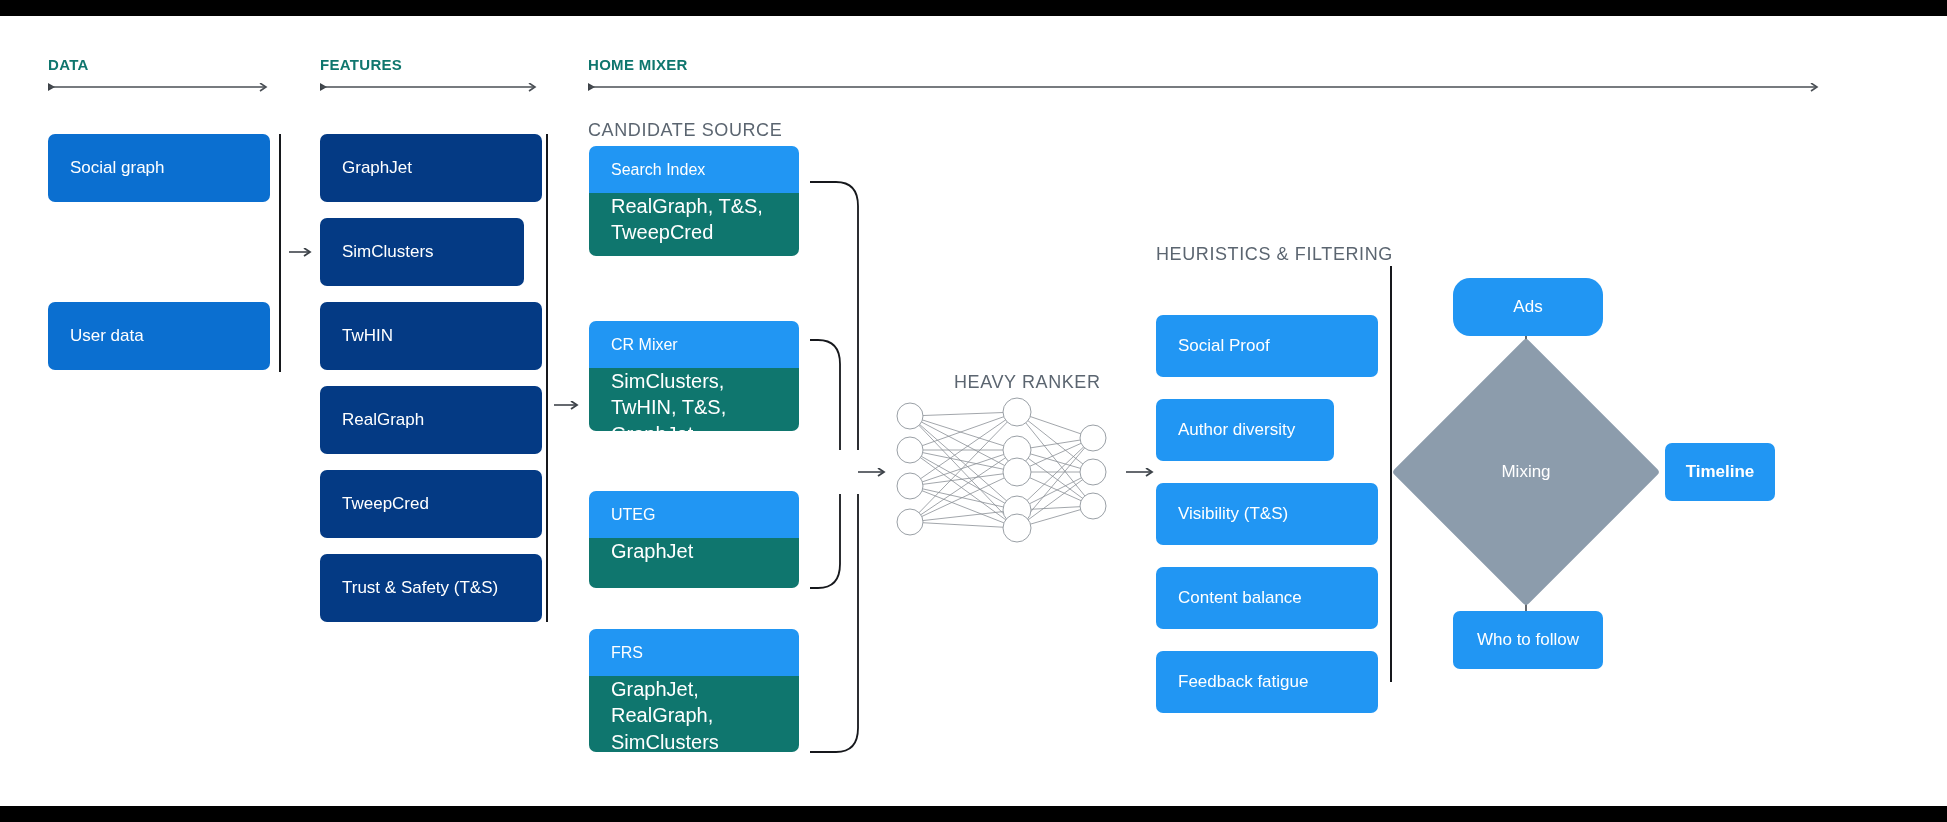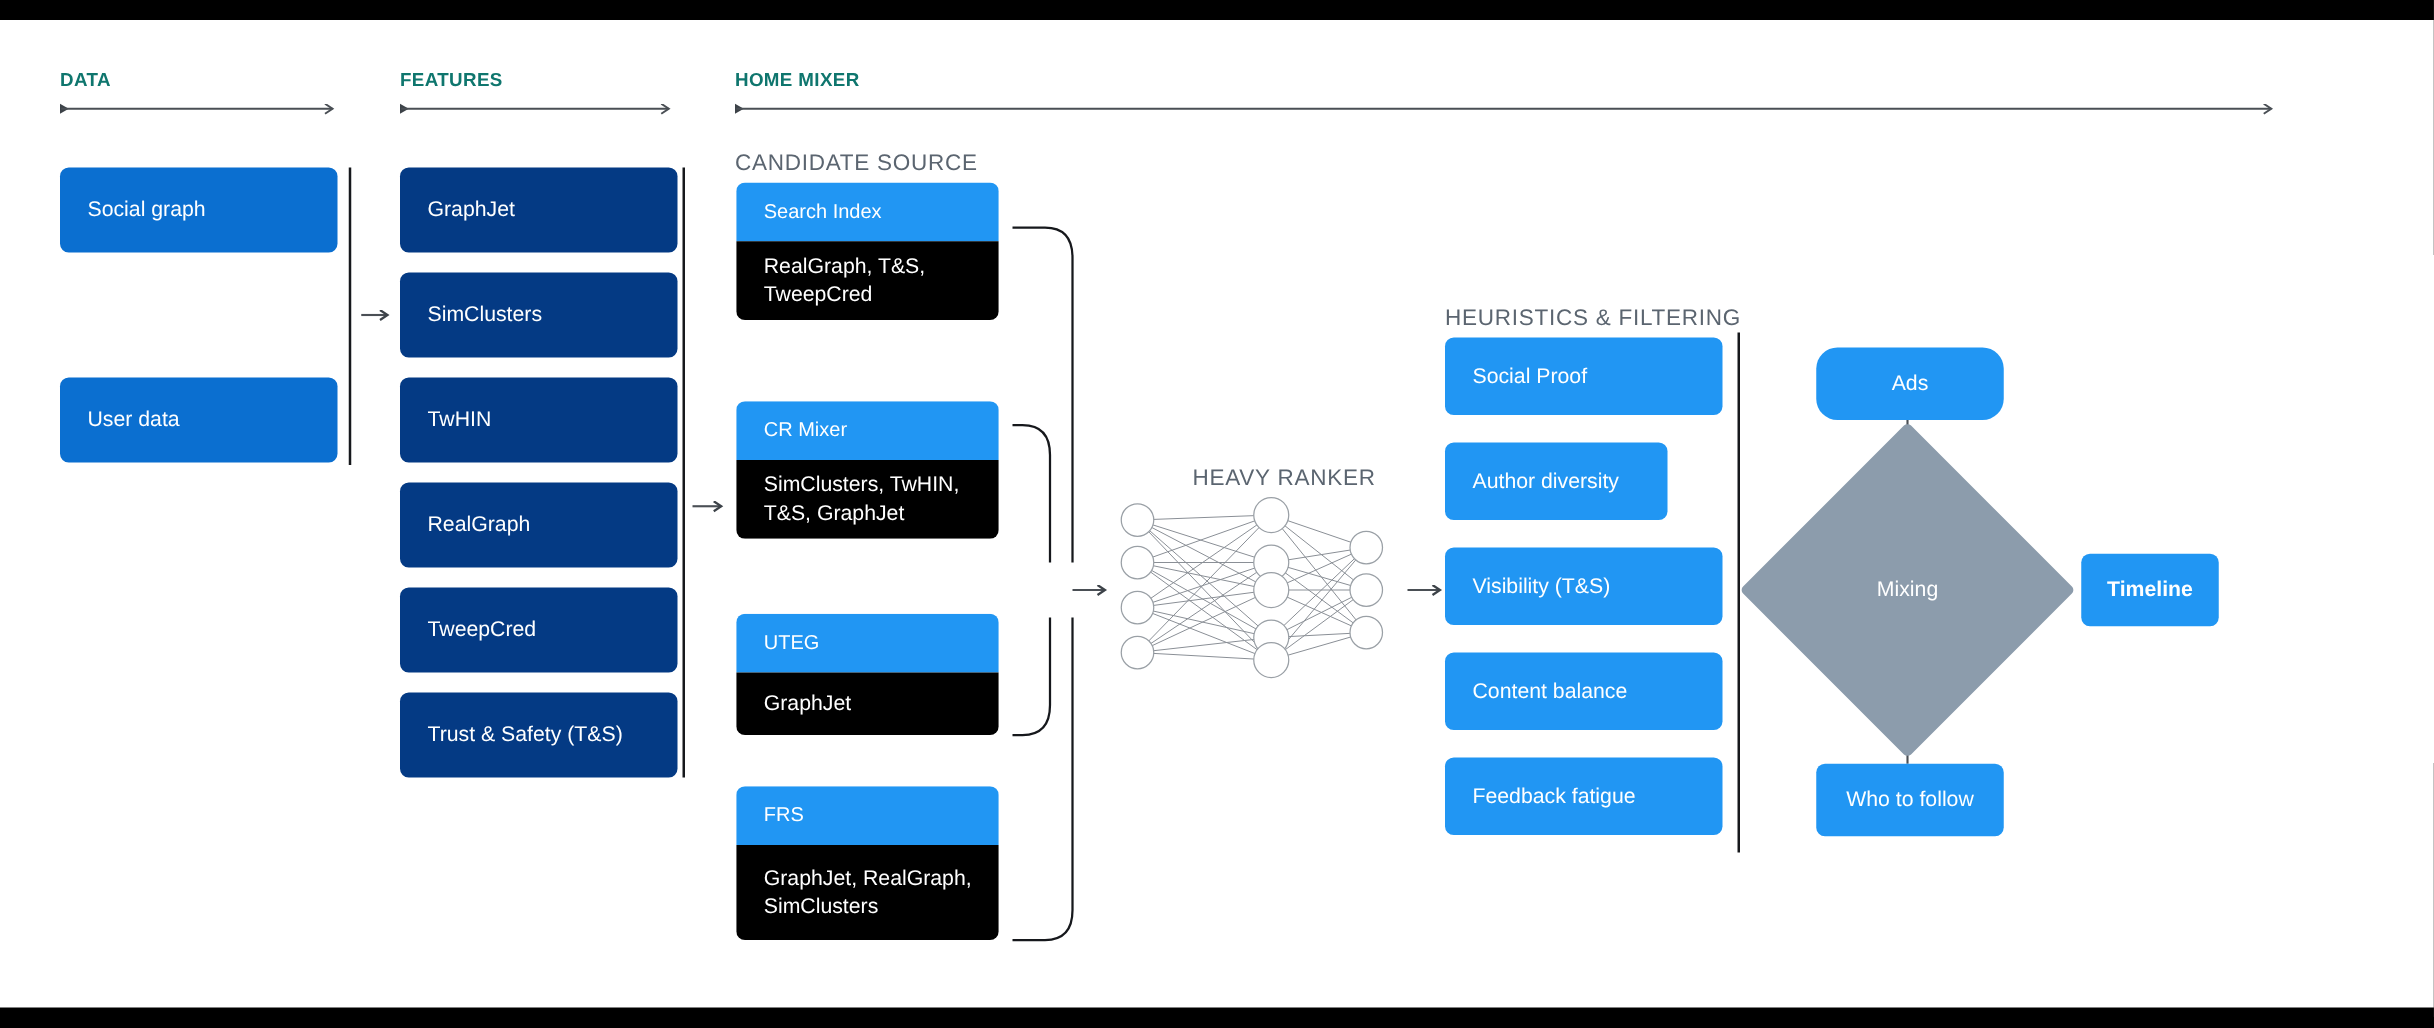--- a/index.html
+++ b/index.html
@@ -27,33 +27,33 @@
 
   
   .card {
     border-radius: 7px; display: flex; align-items: center;
     color: #fff; font-size: 17px; line-height: 1.25;
   }
   .card span { padding-left: 22px; display: block; }
 
   .card-data    { background: #0b6fd0; }
   .card-feature { background: #043a84; }
-  .card-heur    { background: #2196f3; }
+  .card-heur    { background: #2196f3; margin-top: 45px; }
   .card-out     { background: #2196f3; }
 
   
   .cs { border-radius: 7px; overflow: hidden; width: 210px; }
   .cs-head {
     background: #2196f3; color: #fff; font-size: 16px;
     display: flex; align-items: center; height: 47px;
   }
   .cs-head span { padding-left: 22px; }
   .cs-body {
-    background: #000000; color: #fff; font-size: 17px;
-    line-height: 1.32; display: flex; align-items: center;
+    background: #0f766e; color: #fff; font-size: 20px;
+    line-height: 1.32; display: flex; align-items: flex-start;
   }
   .cs-body span { padding: 0 14px 0 22px; }
 
   
   .diamond {
     width: 190px; height: 190px; background: #8c9cac;
     transform: rotate(45deg); border-radius: 4px;
   }
   .diamond-label {
     position: absolute; width: 190px; height: 190px;
@@ -179,21 +179,21 @@
   <div class="abs card card-data" style="left:48px; top:118px; width:222px; height:68px;">
     <span>Social graph</span>
   </div>
   <div class="abs card card-data" style="left:48px; top:286px; width:222px; height:68px;">
     <span>User data</span>
   </div>
 
   <div class="abs card card-feature" style="left:320px; top:118px; width:222px; height:68px;">
     <span>GraphJet</span>
   </div>
-  <div class="abs card card-feature" style="left:320px; top:202px; width:222px; height:68px;">
+  <div class="abs card card-feature" style="left:320px; top:202px; width:204px; height:68px;">
     <span>SimClusters</span>
   </div>
   <div class="abs card card-feature" style="left:320px; top:286px; width:222px; height:68px;">
     <span>TwHIN</span>
   </div>
   <div class="abs card card-feature" style="left:320px; top:370px; width:222px; height:68px;">
     <span>RealGraph</span>
   </div>
   <div class="abs card card-feature" style="left:320px; top:454px; width:222px; height:68px;">
     <span>TweepCred</span>

